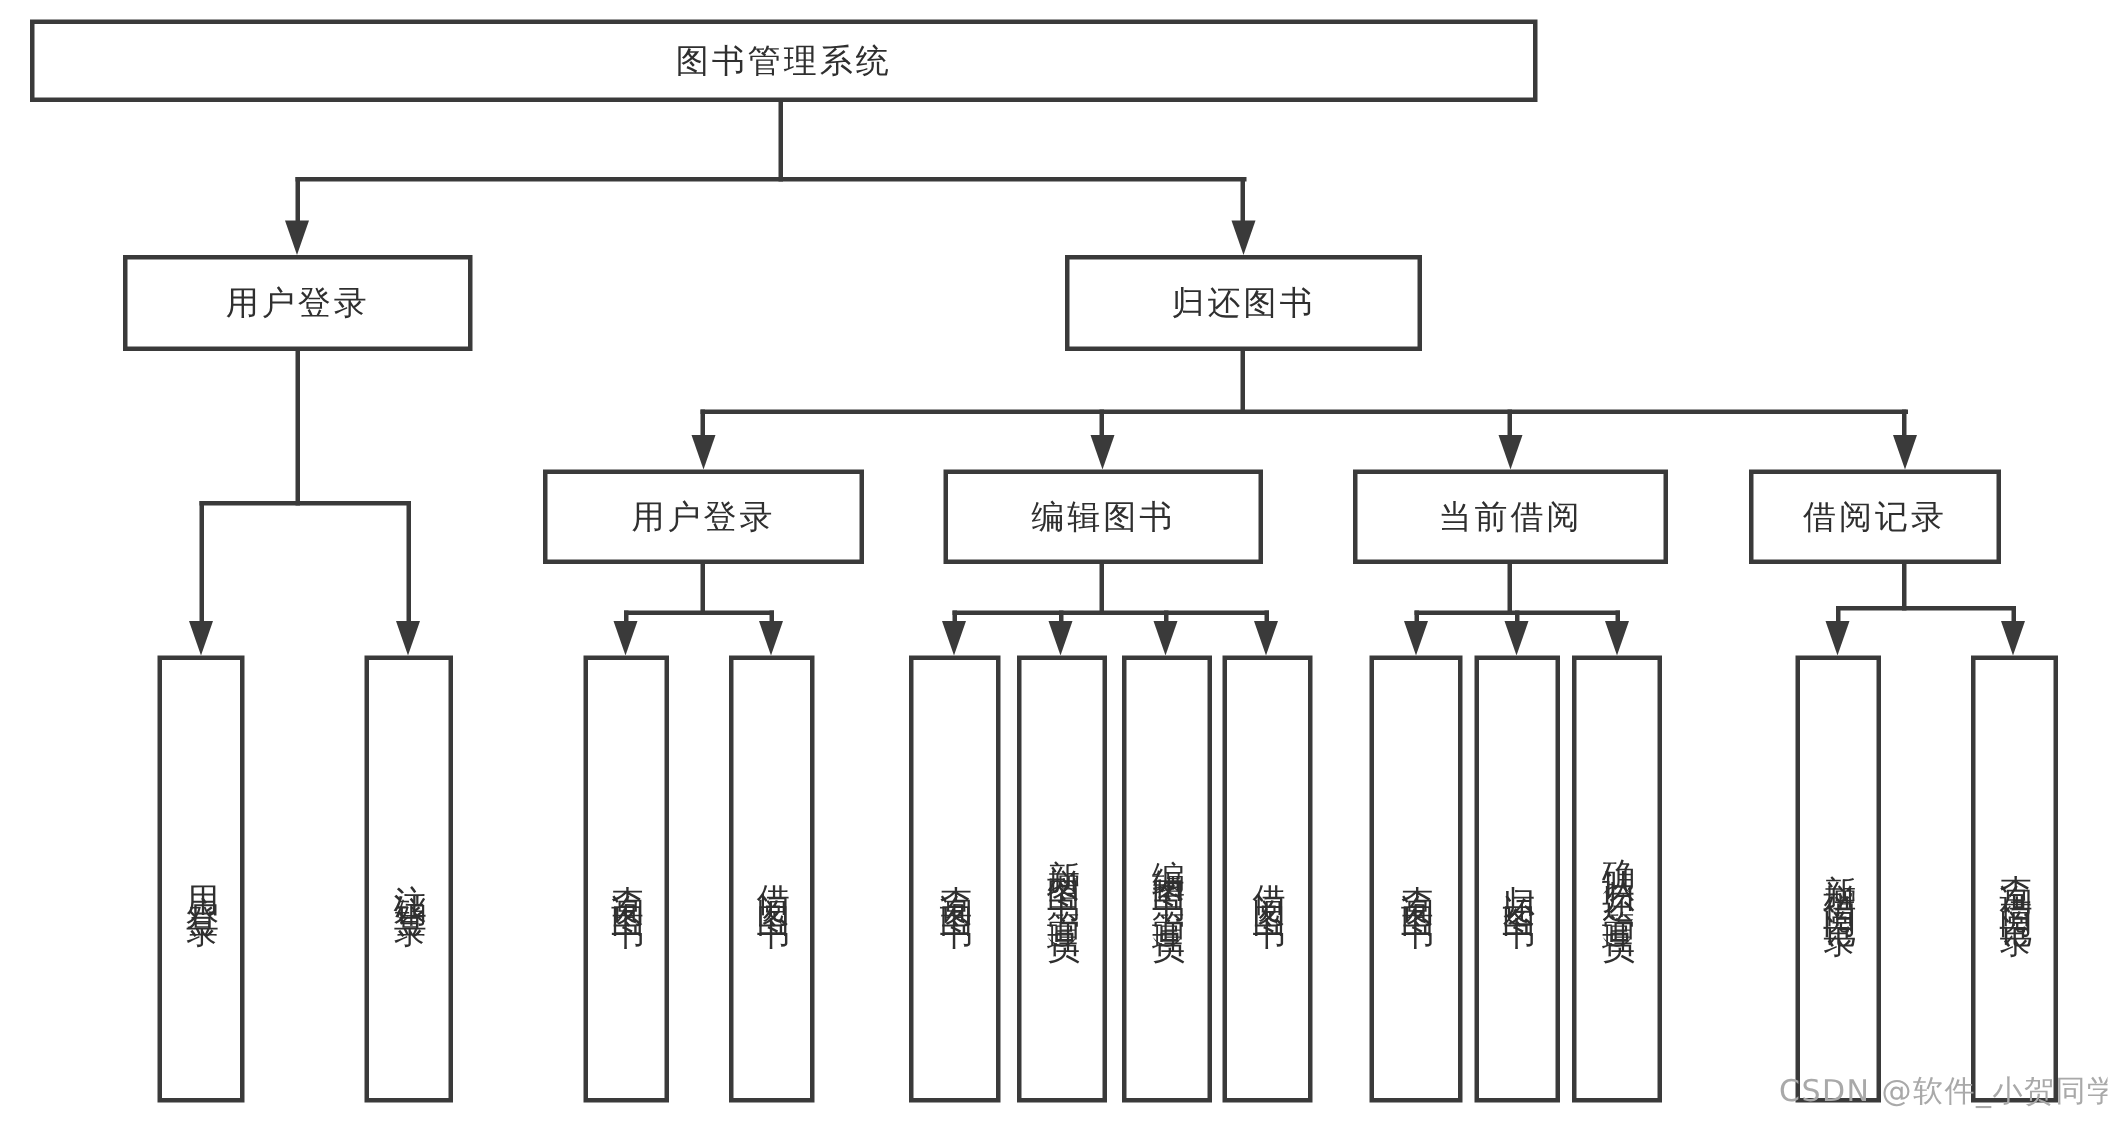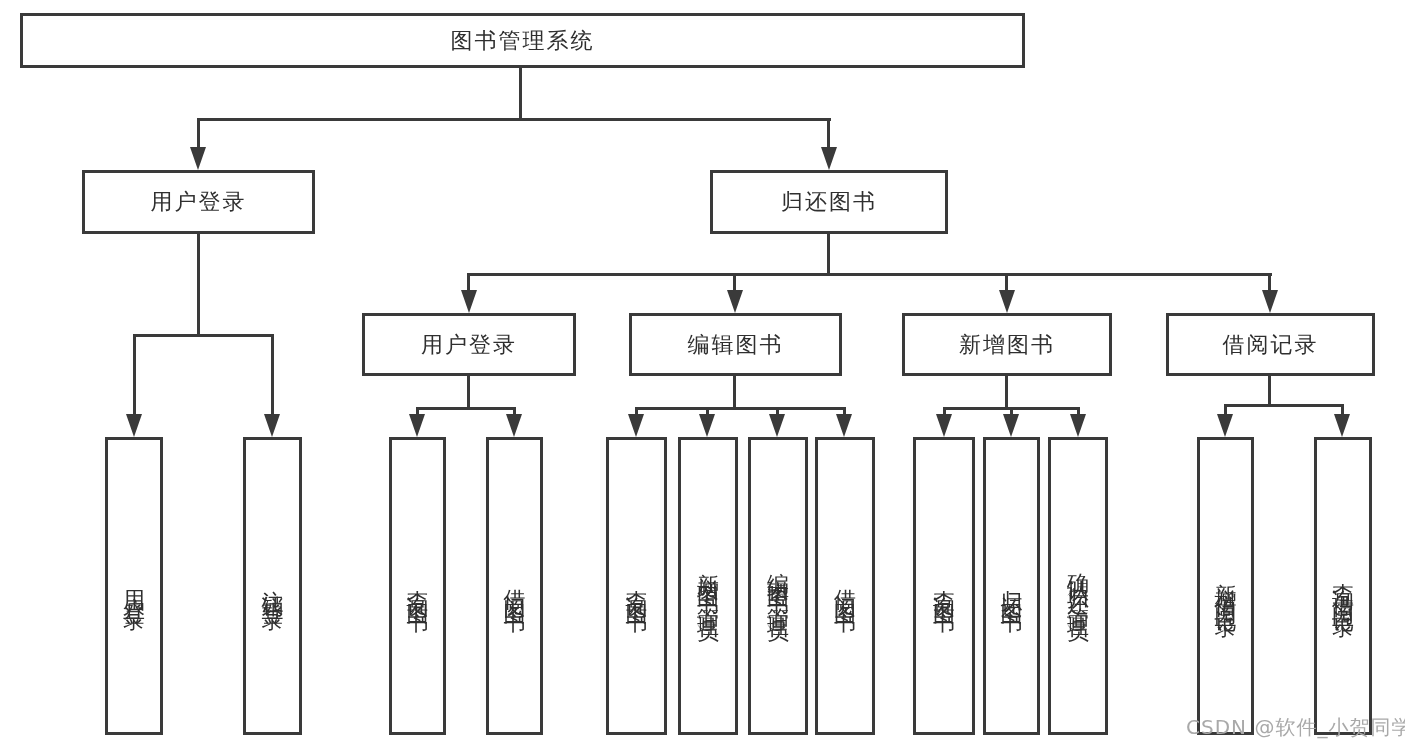--- a/index.html
+++ b/index.html
@@ -108,23 +108,23 @@
   <span class="lbl">归还图书</span>
 </div>
 
 <div class="node" style="left:362px;top:313px;width:214px;height:63px;">
   <span class="lbl">用户登录</span>
 </div>
 <div class="node" style="left:629px;top:313px;width:213px;height:63px;">
   <span class="lbl">编辑图书</span>
 </div>
 <div class="node" style="left:902px;top:313px;width:210px;height:63px;">
-  <span class="lbl">新增图书</span>
+  <span class="lbl">当前借阅</span>
 </div>
-<div class="node" style="left:1166px;top:313px;width:209px;height:63px;">
+<div class="node" style="left:1166px;top:313px;width:168px;height:63px;">
   <span class="lbl">借阅记录</span>
 </div>
 
 <div class="node vnode" style="left:105px;top:437px;width:58px;height:298px;">
   <span class="lbl">用户登录</span>
 </div>
 <div class="node vnode" style="left:243px;top:437px;width:59px;height:298px;">
   <span class="lbl">注销登录</span>
 </div>
 

